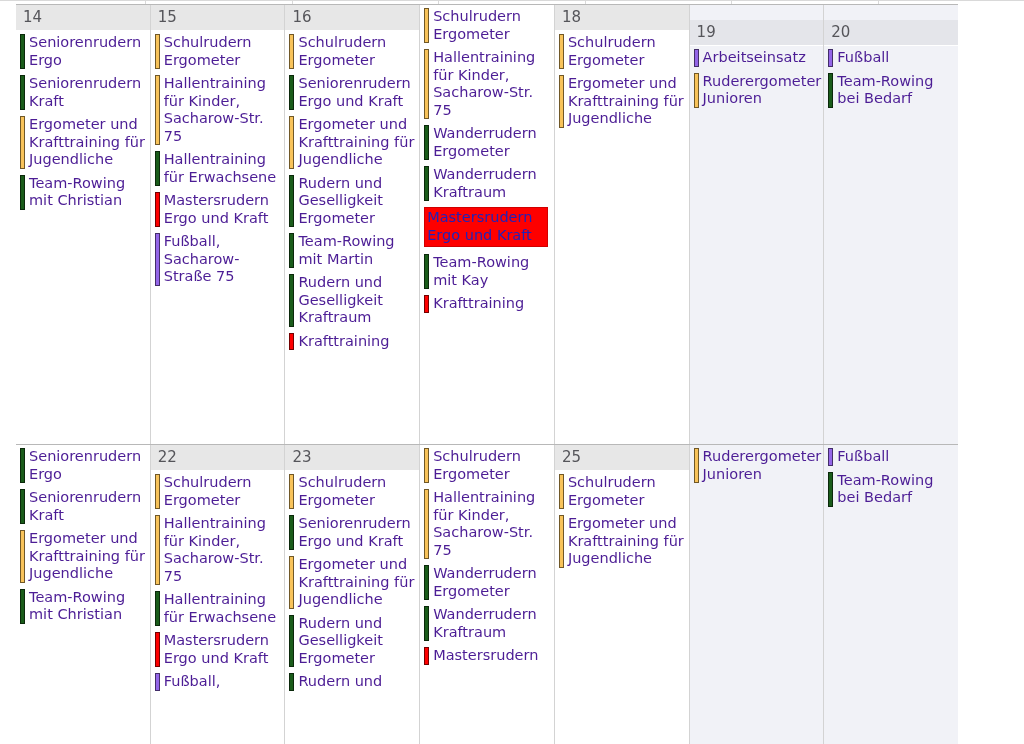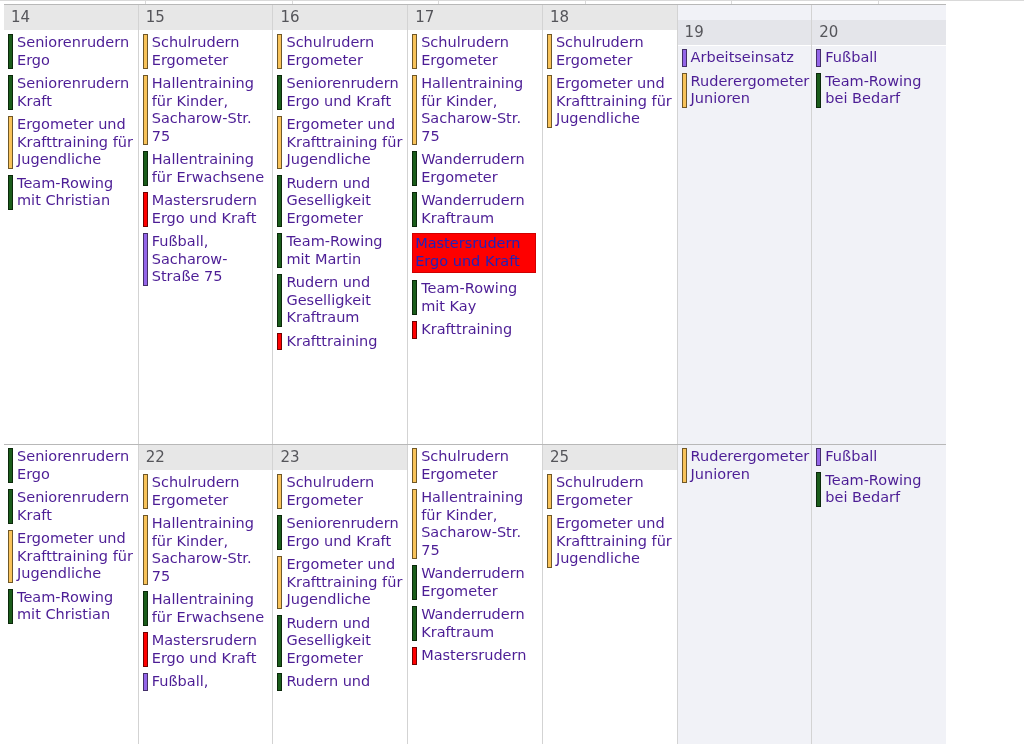--- a/index.html
+++ b/index.html
@@ -38,21 +38,21 @@
   }
   .top-sliver .sl {
     flex: 1 1 0;
     border-right: 1px solid #d9d9d9;
     box-sizing: border-box;
   }
   .top-sliver .sl:last-child { border-right: none; }
 
   .week-row {
     position: absolute;
-    left: 4px;
+    left: 16px;
     width: 942px;
     display: flex;
     box-sizing: border-box;
     border-top: 1px solid #b8b8b8;
     background: #ffffff;
     overflow: hidden;
   }
   .week-row.row1 { top: 4px;   height: 440px; }
   .week-row.row2 { top: 444px; height: 300px; }
 
@@ -231,23 +231,20 @@
             <div class="event-stripe" style="background: rgb(26, 92, 26);"></div>
             <div class="event-title">Rudern und Geselligkeit Kraftraum</div>
           </div>
           <div class="event">
             <div class="event-stripe" style="background: rgb(254, 0, 0);"></div>
             <div class="event-title">Krafttraining</div>
           </div>
         </div>
       </div>
       <div class="day-cell">
-        <div class="day-header">
-          <span class="day-number">17</span>
-        </div>
         <div class="events">
           <div class="event">
             <div class="event-stripe" style="background: rgb(248, 195, 90);"></div>
             <div class="event-title">Schulrudern Ergometer</div>
           </div>
           <div class="event">
             <div class="event-stripe" style="background: rgb(248, 195, 90);"></div>
             <div class="event-title">Hallentraining für Kinder, Sacharow-Str. 75</div>
           </div>
           <div class="event">

